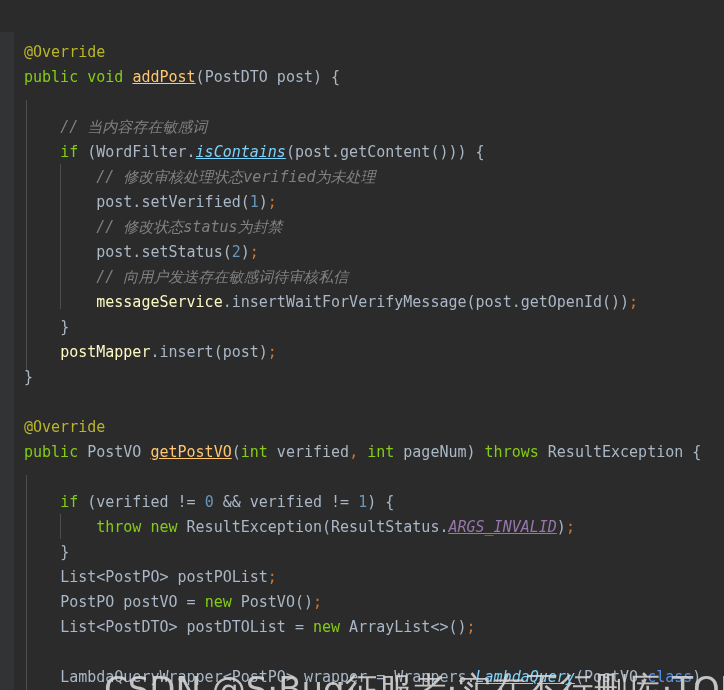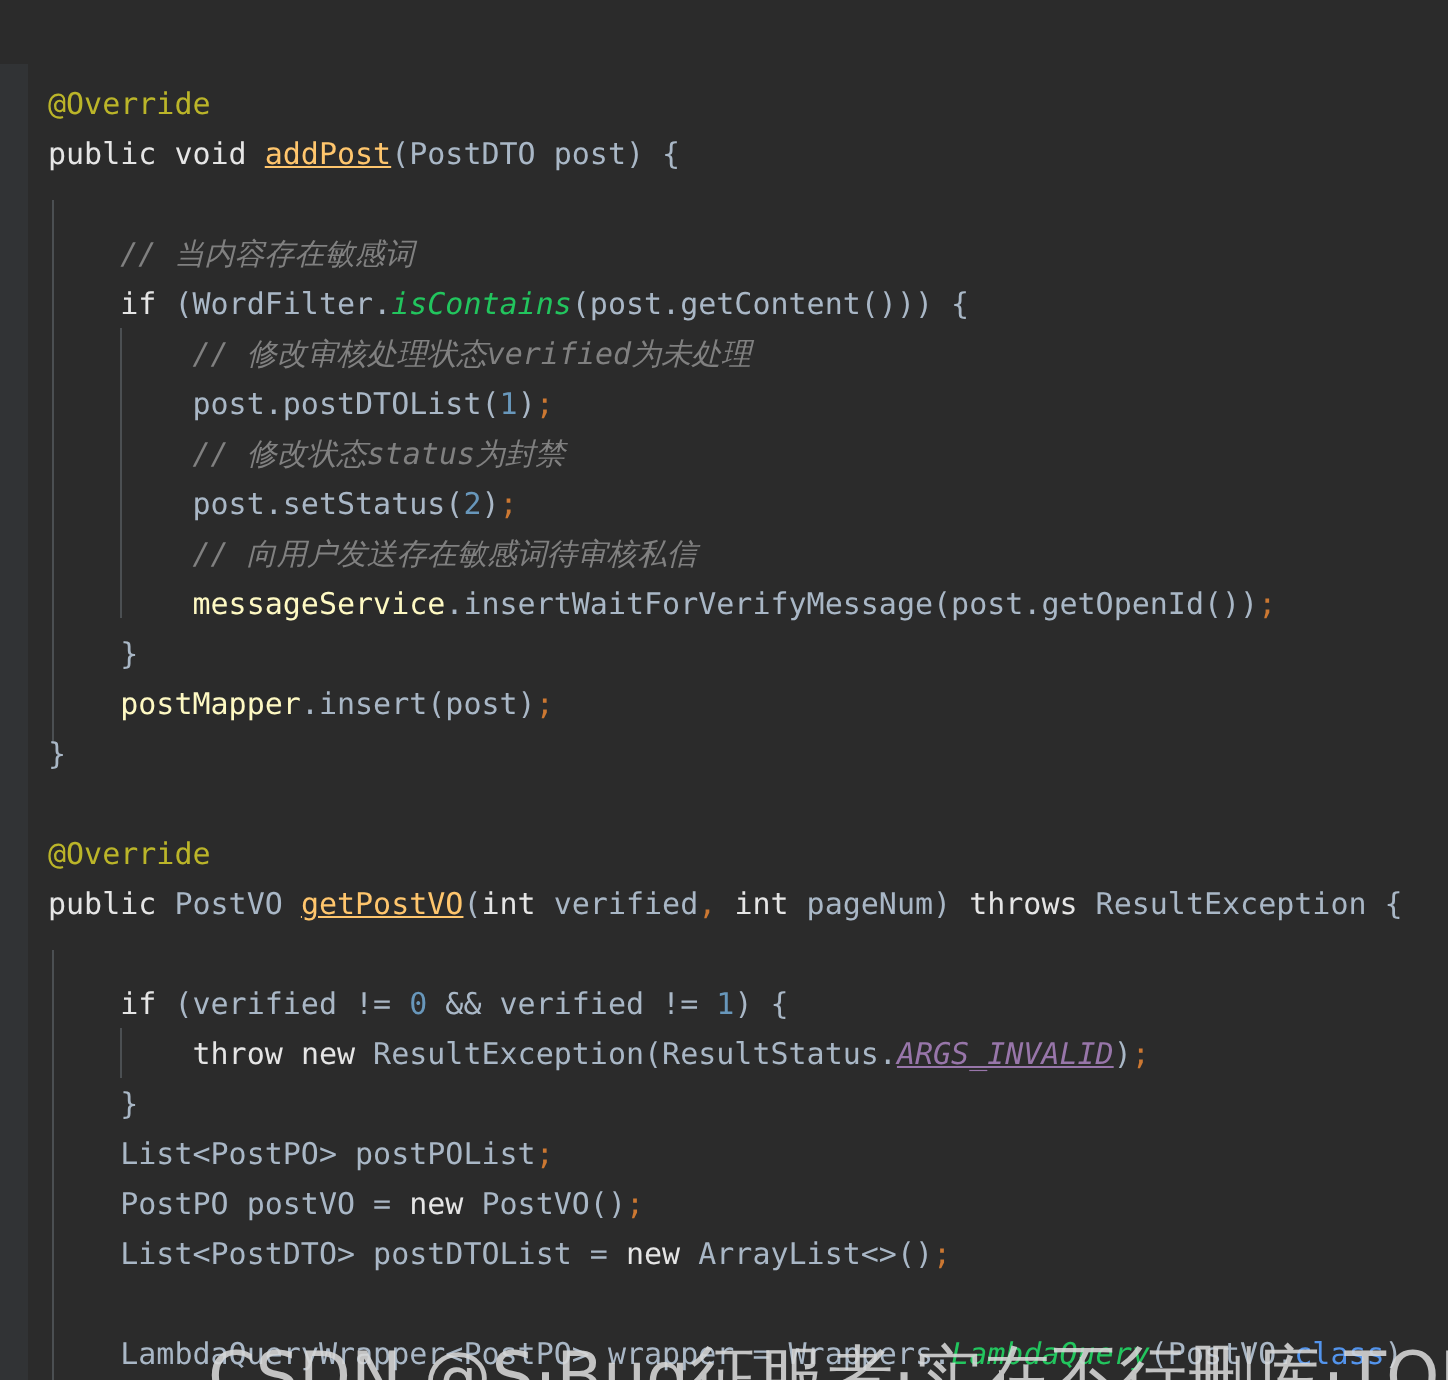--- a/index.html
+++ b/index.html
@@ -39,31 +39,31 @@
     white-space: pre;
     padding-left: 24px;
     color: #a9b7c6;
   }
   
   .guide {
     position: absolute;
     width: 1px;
     background: #4b4f52;
   }
-  .kw-b    { color: #e5e5e5; }
+  .kw-b    { color: #84cc16; }
   .anno    { color: #bbb529; }
   .cmt     { color: #808080; font-style: italic; }
   .meth    { color: #ffc66d; text-decoration: underline; }
   .field   { color: #fef9c3; }
   .num     { color: #6897bb; }
   .semi    { color: #cc7832; }
   .plain   { color: #a9b7c6; }
   .type    { color: #a9b7c6; }
   .classkw { color: #5394ec; }
-  .meth-it { color: #22c55e; font-style: italic; }
+  .meth-it { color: #7dd3fc; font-style: italic; text-decoration: underline; }
   .static-u { color: #9876aa; font-style: italic; text-decoration: underline; }
 
   #watermark {
     position: absolute;
     left: 104px;
     top: 645px;
     width: 620px;
     font-family: "DejaVu Sans", "Liberation Sans", sans-serif;
     font-size: 34px;
     color: #d8d8d8;
@@ -92,21 +92,21 @@
     <div class="line"><span class="kw-b">public</span><span class="plain"> </span><span class="kw-b">void</span><span class="plain"> </span><span class="meth">addPost</span><span class="plain">(</span><span class="type">PostDTO</span><span class="plain"> post) {</span></div>
 
     <div class="line">&nbsp;</div>
 
     <div class="line">    <span class="cmt">// 当内容存在敏感词</span></div>
 
     <div class="line">    <span class="kw-b">if</span><span class="plain"> (</span><span class="type">WordFilter</span><span class="plain">.</span><span class="meth-it">isContains</span><span class="plain">(post.getContent())) {</span></div>
 
     <div class="line">        <span class="cmt">// 修改审核处理状态verified为未处理</span></div>
 
-    <div class="line">        <span class="plain">post.postDTOList(</span><span class="num">1</span><span class="plain">)</span><span class="semi">;</span></div>
+    <div class="line">        <span class="plain">post.setVerified(</span><span class="num">1</span><span class="plain">)</span><span class="semi">;</span></div>
 
     <div class="line">        <span class="cmt">// 修改状态status为封禁</span></div>
 
     <div class="line">        <span class="plain">post.setStatus(</span><span class="num">2</span><span class="plain">)</span><span class="semi">;</span></div>
 
     <div class="line">        <span class="cmt">// 向用户发送存在敏感词待审核私信</span></div>
 
     <div class="line">        <span class="field">messageService</span><span class="plain">.insertWaitForVerifyMessage(post.getOpenId())</span><span class="semi">;</span></div>
 
     <div class="line">    <span class="plain">}</span></div>

